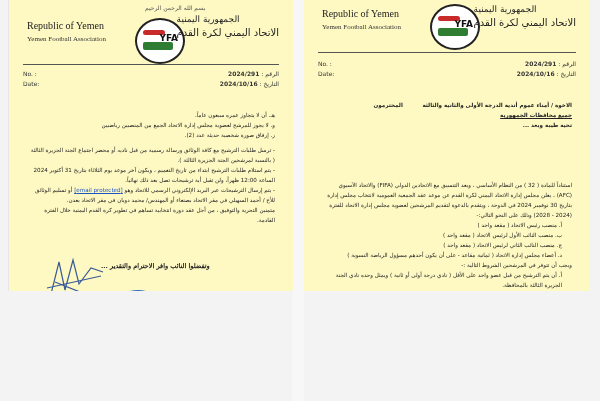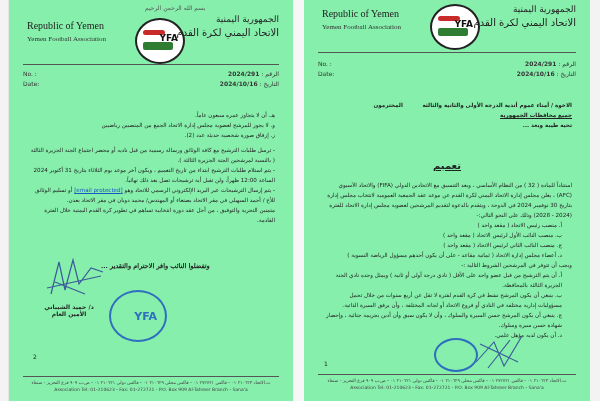--- a/index.html
+++ b/index.html
@@ -1,31 +1,31 @@
 <!DOCTYPE html>
 <html><head>
 <meta charset="utf-8">
 <style>
   html, body { margin:0; padding:0; }
   body {
     width:600px; height:401px; overflow:hidden; background:#f3f3f3;
     font-family:"DejaVu Sans", sans-serif; color:#222; position:relative;
   }
   .page {
-    position:absolute; top:0; height:401px; background:#86efac; overflow:hidden;
+    position:absolute; top:0; height:291px; background:#fef9c3; overflow:hidden;
   }
   #page-left { left:8px; width:284px; border-left:1px solid #e6e6e6; }
   #page-right { left:304px; width:286px; }
   .divider-strip { position:absolute; left:292px; top:0; width:12px; height:401px; background:#f7f7f7; }
 
   .hdr { position:relative; height:62px; }
   .hdr .en { position:absolute; left:18px; top:20px; font-family:"Liberation Serif", serif; }
   .hdr .en .t1 { font-size:10px; color:#222; }
   .hdr .en .t2 { font-size:7px; color:#333; margin-top:4px; }
-  .hdr .ar { position:absolute; right:14px; top:14px; direction:rtl; text-align:right; }
+  .hdr .ar { position:absolute; right:14px; top:14px; direction:rtl; text-align:left; }
   .hdr .ar .t1 { font-size:9px; font-family:"DejaVu Serif", serif; }
   .hdr .ar .t2 { font-size:10px; font-weight:normal; margin-top:3px; }
   .logo {
     position:absolute; left:126px; top:18px; width:46px; height:42px; border:2px solid #222;
     border-radius:50%; background:#fff; display:flex; align-items:center; justify-content:center;
   }
   .logo .band { position:absolute; left:6px; top:10px; width:22px; height:5px; background:#c92a2a; border-radius:3px; }
   .logo .band2 { position:absolute; left:6px; top:22px; width:30px; height:8px; background:#2e7d32; border-radius:2px; }
   .logo .txt { font-size:9px; font-weight:bold; position:absolute; right:5px; top:13px; color:#111; }
   .basmala { position:absolute; left:136px; top:4px; font-size:6px; color:#555; direction:rtl; }
@@ -150,21 +150,20 @@
       <span class="ar"><span>التاريخ :</span> <span class="val">2024/10/16</span></span>
     </div>
   </div>
 
   <div class="body-text" style="top:100px;font-weight:bold">
     <p><span>الاخوة / أمناء عموم أندية الدرجة الأولى والثانية والثالثة</span>&nbsp;&nbsp;&nbsp;&nbsp;&nbsp;&nbsp;&nbsp;&nbsp;&nbsp;&nbsp;<span>المحترمون</span></p>
     <p style="text-decoration:underline">جميع محافظات الجمهورية</p>
     <p>تحية طيبة وبعد ...</p>
   </div>
 
-  <div class="title-circ" style="top:160px">تعميم</div>
 
   <div class="body-text" style="top:180px">
     <p>استناداً للمادة ( 32 ) من النظام الأساسي ، وبعد التنسيق مع الاتحادين الدولي (FIFA) والاتحاد الآسيوي (AFC) ، يعلن مجلس إدارة الاتحاد اليمني لكرة القدم عن موعد عقد الجمعية العمومية لانتخاب مجلس إدارة بتاريخ 30 نوفمبر 2024 في الدوحة ، ويتقدم بالدعوة لتقديم المرشحين لعضوية مجلس إدارة الاتحاد للفترة (2024 - 2028) وذلك على النحو التالي:-</p>
     <p class="list-item">أ. منصب رئيس الاتحاد ( مقعد واحد )</p>
     <p class="list-item">ب. منصب النائب الأول لرئيس الاتحاد ( مقعد واحد )</p>
     <p class="list-item">ج. منصب النائب الثاني لرئيس الاتحاد ( مقعد واحد )</p>
     <p class="list-item">د. أعضاء مجلس إدارة الاتحاد ( ثمانية مقاعد - على أن يكون أحدهم مسؤول الرياضة النسوية )</p>
     <p>ويجب أن تتوفر في المرشحين الشروط التالية :-</p>
     <p class="list-item">أ. أن يتم الترشيح من قبل عضو واحد على الأقل ( نادي درجة أولى أو ثانية ) ويمثل وحده نادي الجنة الجزيرة الثالثة بالمحافظة.</p>
     <p class="list-item">ب. ينبغي أن يكون المرشح نشط في كرة القدم لفترة لا تقل عن أربع سنوات من خلال تحمل مسؤوليات إدارية مختلفة في النادي أو فروع الاتحاد أو لجانه المختلفة ، وأن يرفق السيرة الذاتية.</p>

